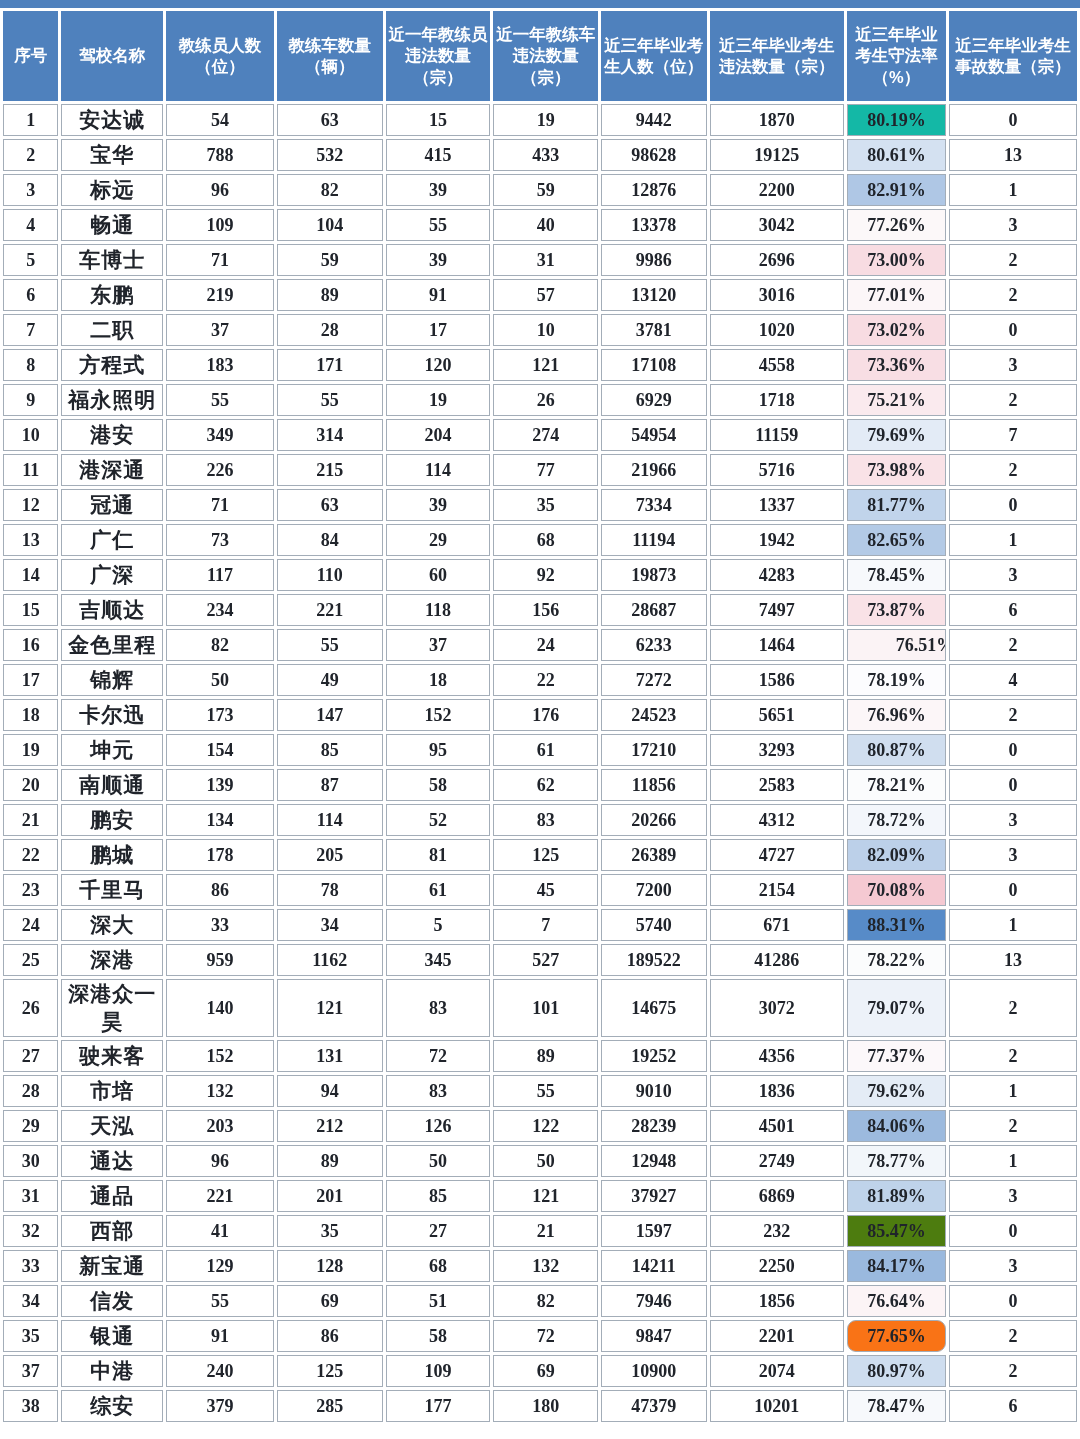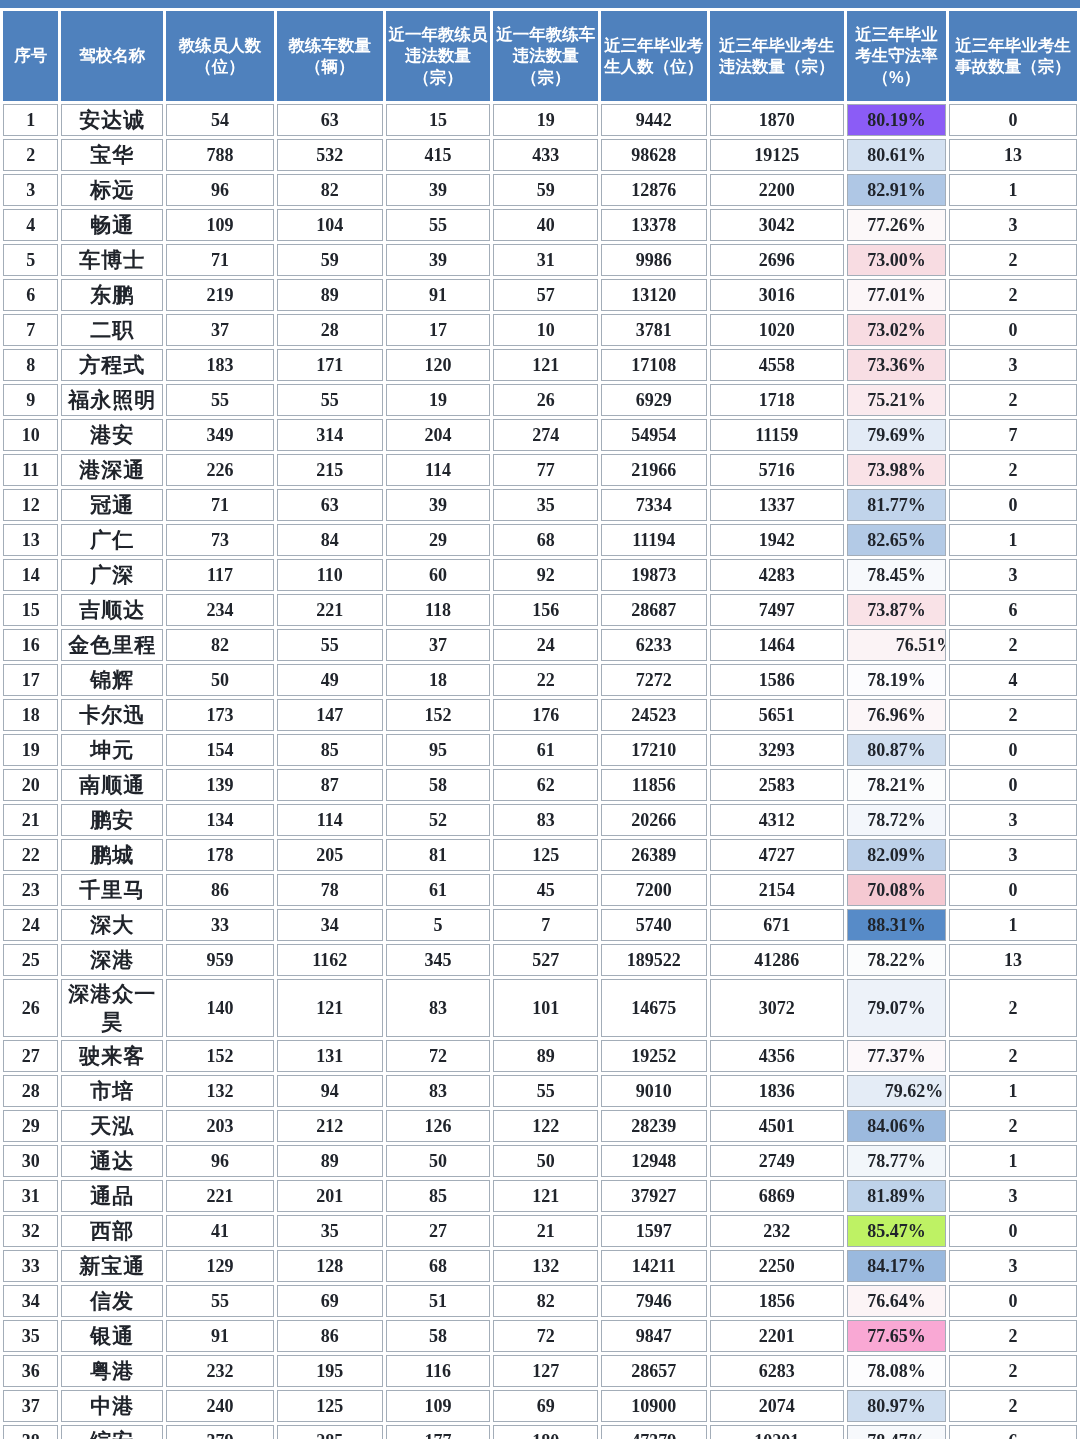--- a/index.html
+++ b/index.html
@@ -59,21 +59,21 @@
     <tbody id="table-body">
         <tr>
           <td class="cell">1</td>
           <td class="cell name">安达诚</td>
           <td class="cell">54</td>
           <td class="cell">63</td>
           <td class="cell">15</td>
           <td class="cell">19</td>
           <td class="cell">9442</td>
           <td class="cell">1870</td>
-          <td class="cell" style="background: #8b5cf6;">80.19%</td>
+          <td class="cell" style="background: #14b8a6;">80.19%</td>
           <td class="cell">0</td>
         </tr>
         <tr>
           <td class="cell">2</td>
           <td class="cell name">宝华</td>
           <td class="cell">788</td>
           <td class="cell">532</td>
           <td class="cell">415</td>
           <td class="cell">433</td>
           <td class="cell">98628</td>
@@ -383,21 +383,21 @@
         </tr>
         <tr>
           <td class="cell">28</td>
           <td class="cell name">市培</td>
           <td class="cell">132</td>
           <td class="cell">94</td>
           <td class="cell">83</td>
           <td class="cell">55</td>
           <td class="cell">9010</td>
           <td class="cell">1836</td>
-          <td class="cell" style="background: rgb(228, 236, 246); text-align: right;">79.62%</td>
+          <td class="cell" style="background: rgb(228, 236, 246);">79.62%</td>
           <td class="cell">1</td>
         </tr>
         <tr>
           <td class="cell">29</td>
           <td class="cell name">天泓</td>
           <td class="cell">203</td>
           <td class="cell">212</td>
           <td class="cell">126</td>
           <td class="cell">122</td>
           <td class="cell">28239</td>
@@ -431,21 +431,21 @@
         </tr>
         <tr>
           <td class="cell">32</td>
           <td class="cell name">西部</td>
           <td class="cell">41</td>
           <td class="cell">35</td>
           <td class="cell">27</td>
           <td class="cell">21</td>
           <td class="cell">1597</td>
           <td class="cell">232</td>
-          <td class="cell" style="background: #bef264;">85.47%</td>
+          <td class="cell" style="background: #4d7c0f;">85.47%</td>
           <td class="cell">0</td>
         </tr>
         <tr>
           <td class="cell">33</td>
           <td class="cell name">新宝通</td>
           <td class="cell">129</td>
           <td class="cell">128</td>
           <td class="cell">68</td>
           <td class="cell">132</td>
           <td class="cell">14211</td>
@@ -467,33 +467,21 @@
         </tr>
         <tr>
           <td class="cell">35</td>
           <td class="cell name">银通</td>
           <td class="cell">91</td>
           <td class="cell">86</td>
           <td class="cell">58</td>
           <td class="cell">72</td>
           <td class="cell">9847</td>
           <td class="cell">2201</td>
-          <td class="cell" style="background: #f9a8d4;">77.65%</td>
-          <td class="cell">2</td>
-        </tr>
-        <tr>
-          <td class="cell">36</td>
-          <td class="cell name">粤港</td>
-          <td class="cell">232</td>
-          <td class="cell">195</td>
-          <td class="cell">116</td>
-          <td class="cell">127</td>
-          <td class="cell">28657</td>
-          <td class="cell">6283</td>
-          <td class="cell" style="background: rgb(253, 253, 254);">78.08%</td>
+          <td class="cell" style="background: #f97316; border-radius: 9px;">77.65%</td>
           <td class="cell">2</td>
         </tr>
         <tr>
           <td class="cell">37</td>
           <td class="cell name">中港</td>
           <td class="cell">240</td>
           <td class="cell">125</td>
           <td class="cell">109</td>
           <td class="cell">69</td>
           <td class="cell">10900</td>

